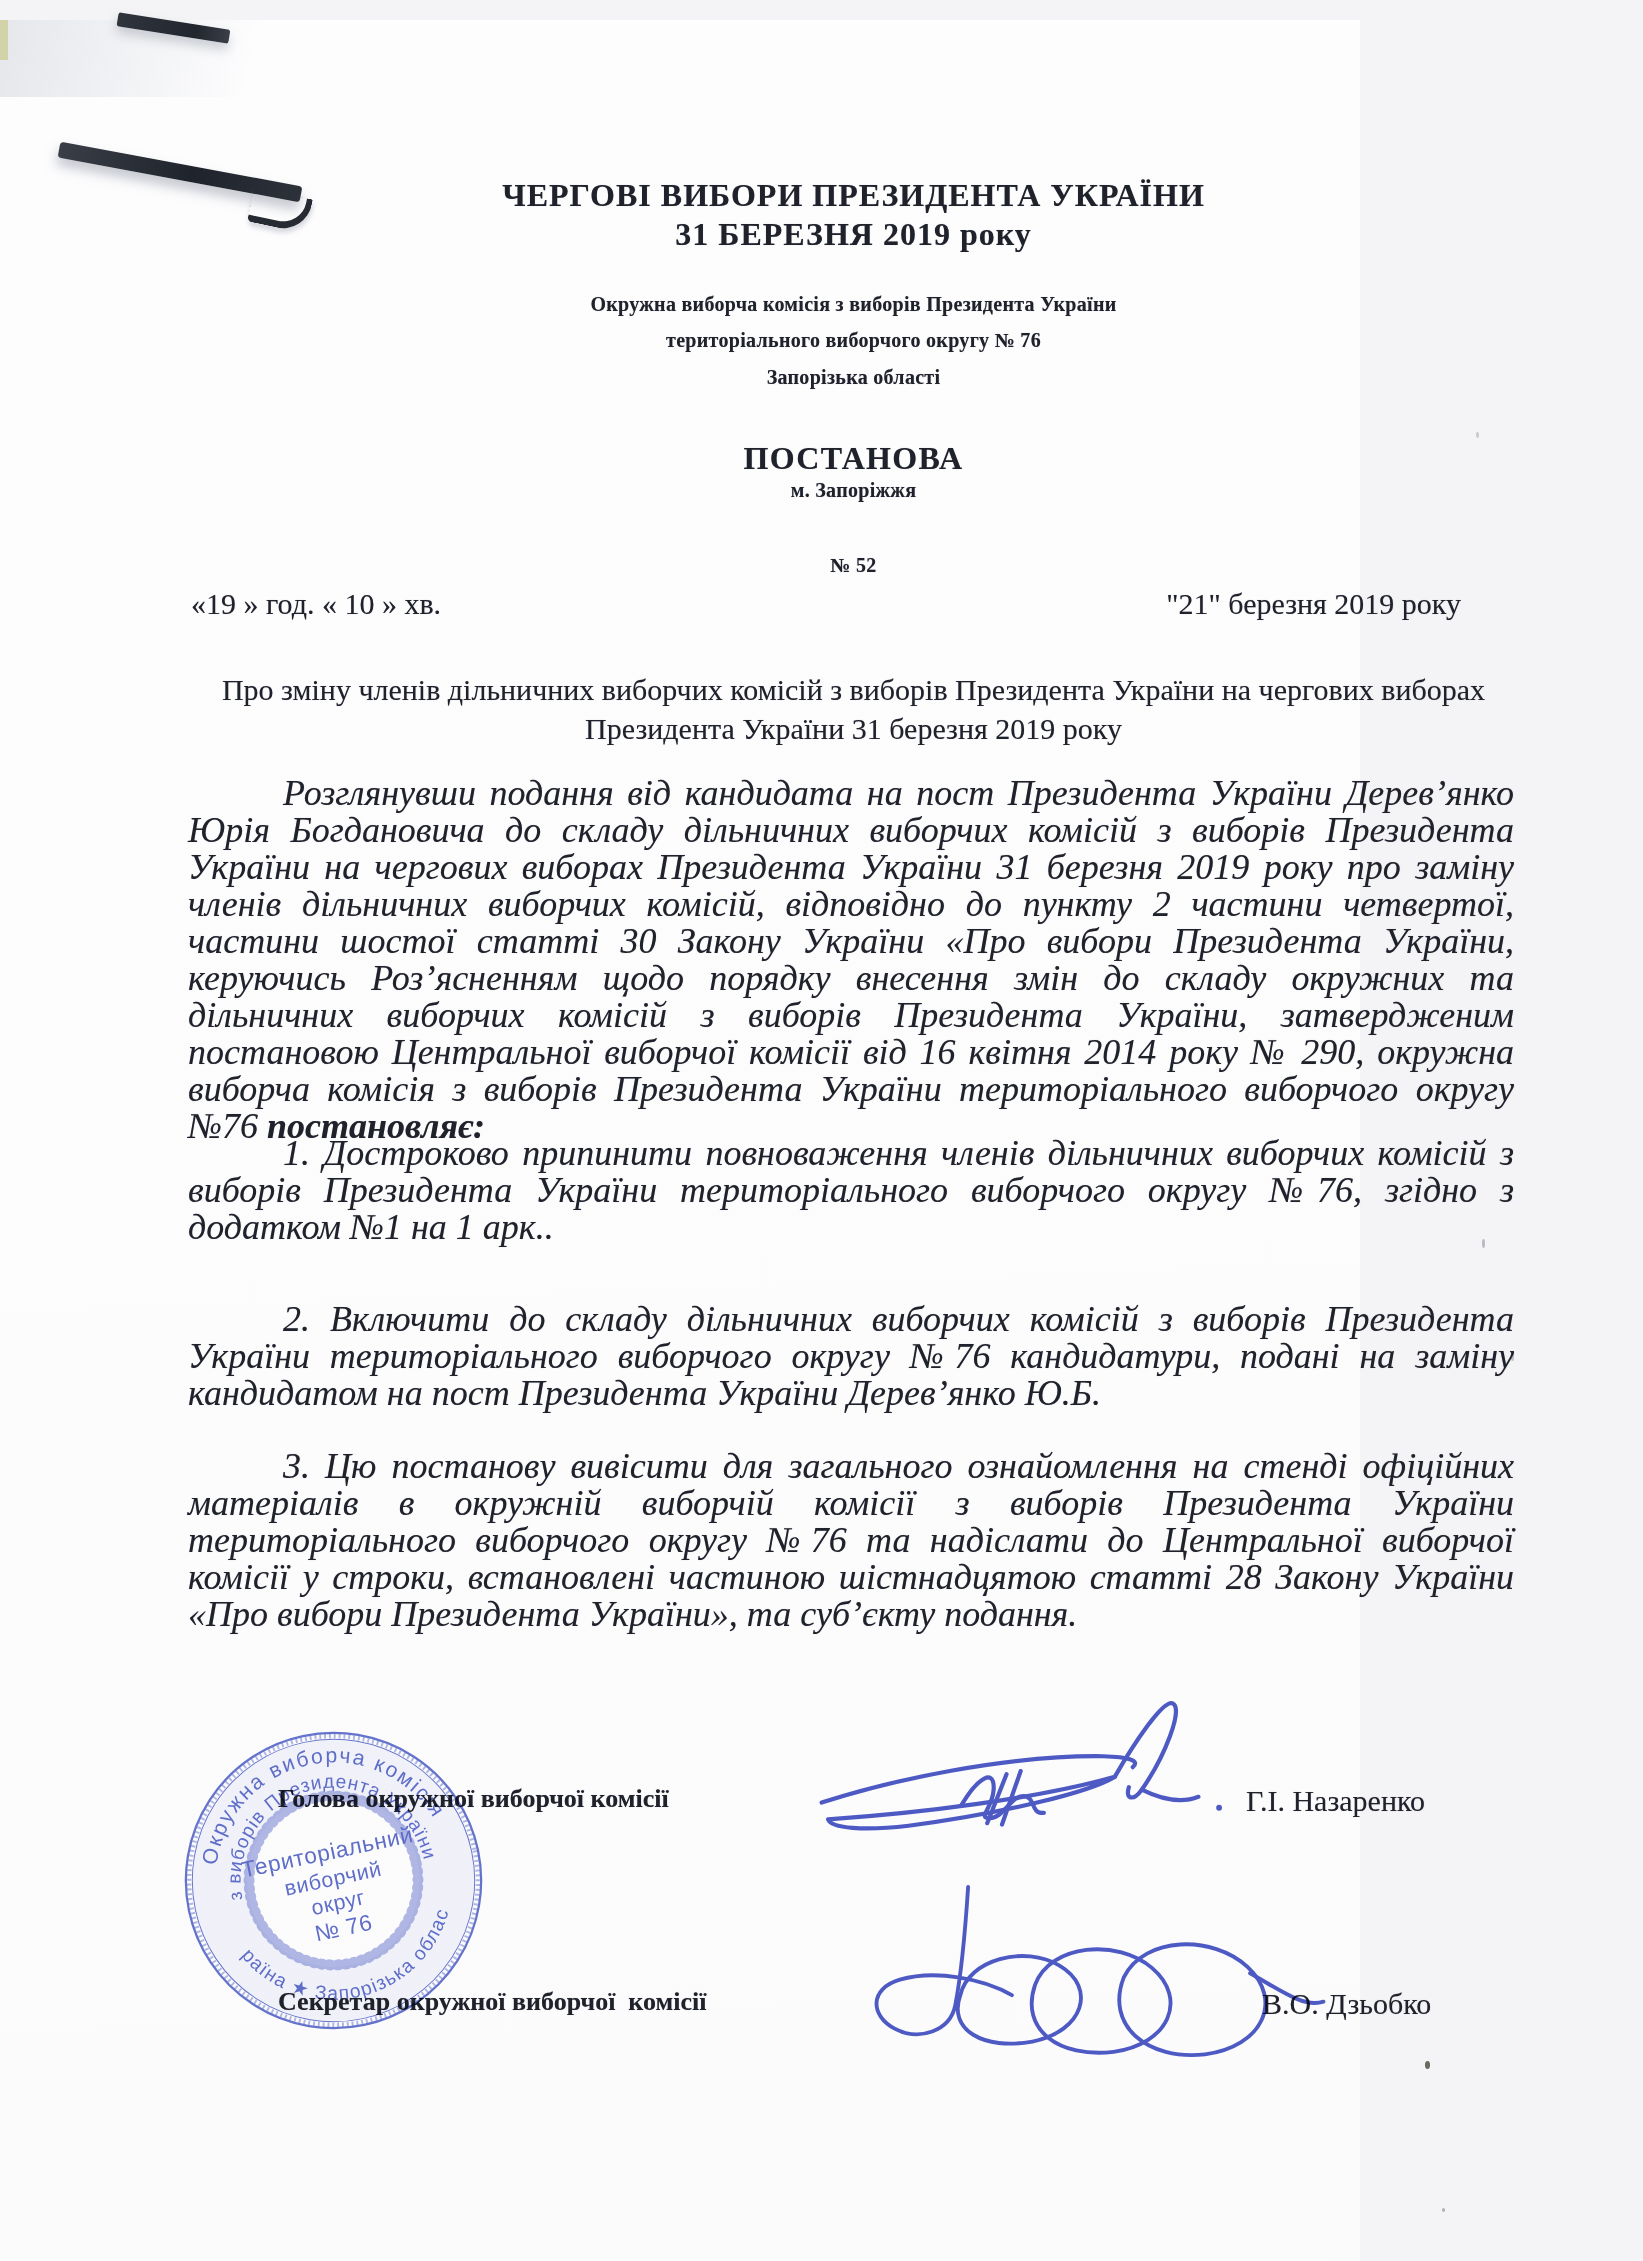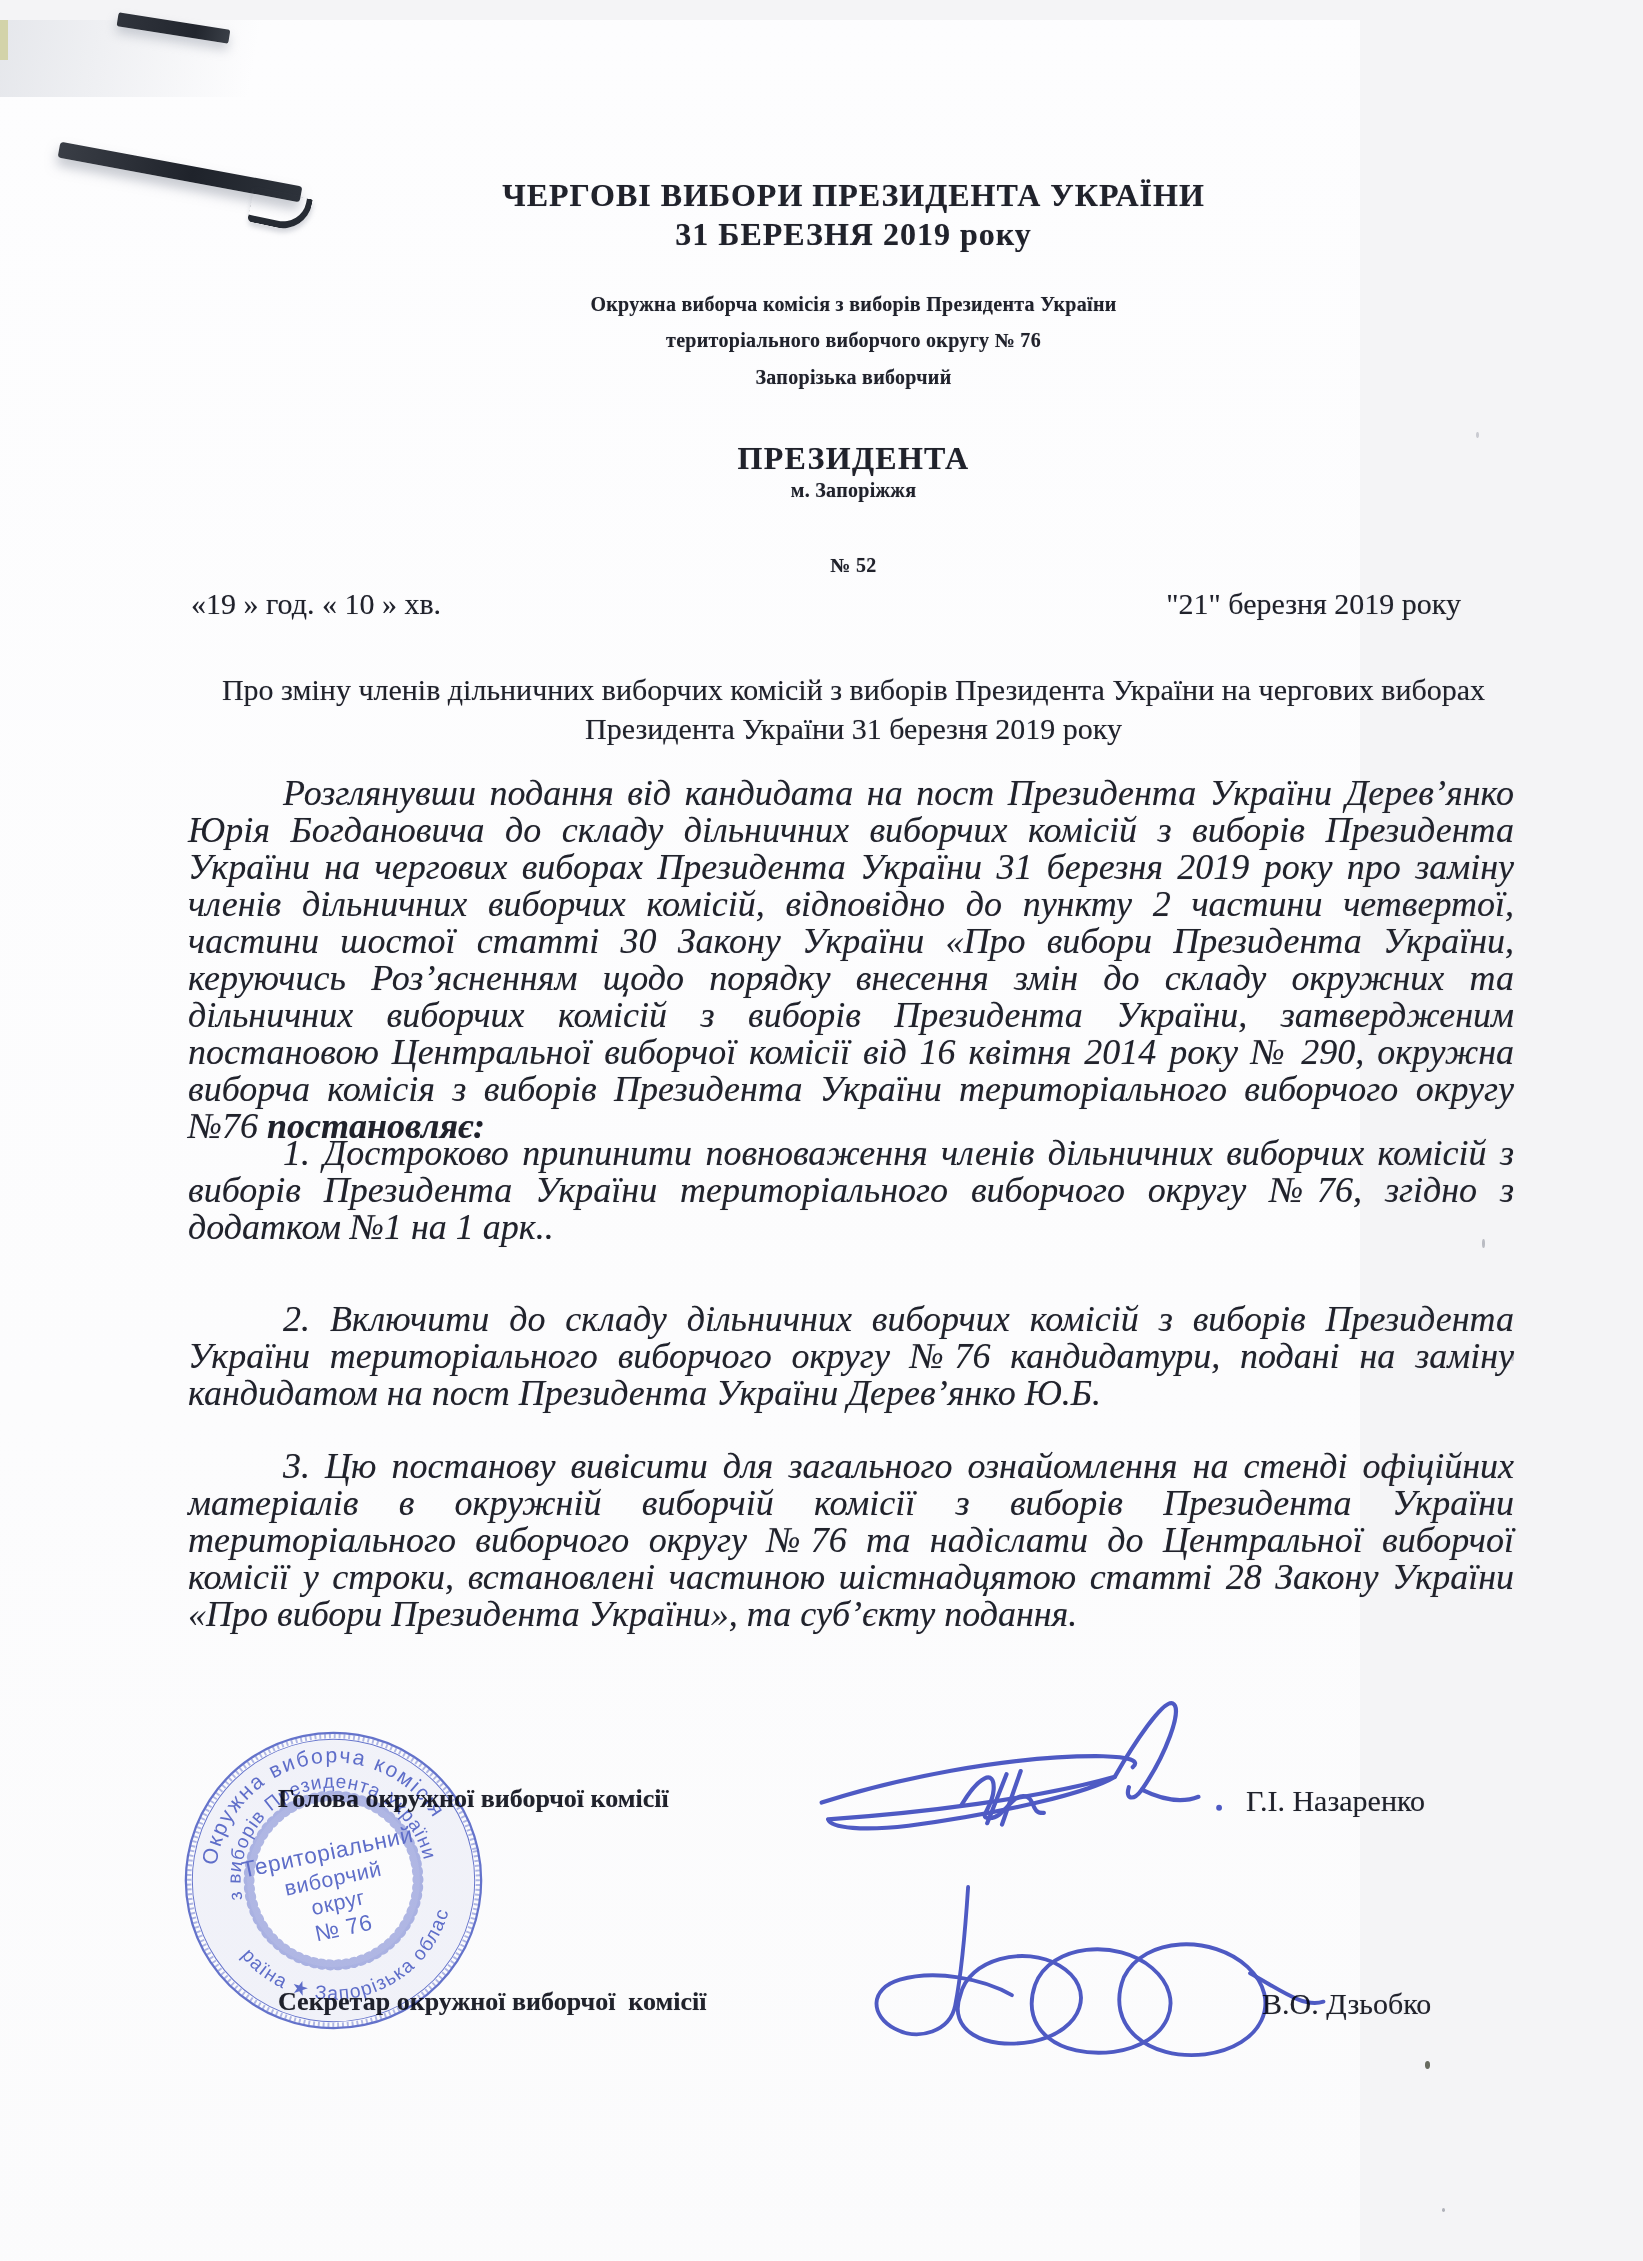--- a/index.html
+++ b/index.html
@@ -103,23 +103,23 @@
   <div class="speck" style="left:1482px;top:1219px;width:3.2px;height:9px;opacity:.35"></div>
   <div class="speck" style="left:1511px;top:1333px;width:3.2px;height:7.7px;opacity:.3"></div>
   <div class="speck" style="left:1425px;top:2041px;width:5.2px;height:7.7px;opacity:.75;background:#3a3e2e"></div>
   <div class="speck" style="left:1442px;top:2188px;width:3.2px;height:3.9px;opacity:.4"></div>
 
   <div class="center-line h49 ink" style="top:157px">ЧЕРГОВІ ВИБОРИ ПРЕЗИДЕНТА УКРАЇНИ</div>
   <div class="center-line h49 ink" style="top:196px">31 БЕРЕЗНЯ 2019 року</div>
 
   <div class="center-line h47 ink" style="top:273px">Окружна виборча комісія з виборів Президента України</div>
   <div class="center-line h47 ink" style="top:309px">територіального виборчого округу № 76</div>
-  <div class="center-line h47 ink" style="top:346px">Запорізька виборчий</div>
+  <div class="center-line h47 ink" style="top:346px">Запорізька області</div>
 
-  <div class="center-line h49 ink" style="top:420px;letter-spacing:1.3px">ПРЕЗИДЕНТА</div>
+  <div class="center-line h49 ink" style="top:420px;letter-spacing:1.3px">ПОСТАНОВА</div>
   <div class="center-line h47 ink" style="top:459px">м. Запоріжжя</div>
 
   <div class="center-line h47 ink" style="top:534px">№ 52</div>
 
   <div class="timedate ink">
     <span class="time">«19 » год. « 10 » хв.</span>
     <span class="date">"21" березня 2019 року</span>
   </div>
 
   <div class="subject ink">Про зміну членів дільничних виборчих комісій з виборів Президента України на чергових виборах Президента України 31 березня 2019 року</div>

